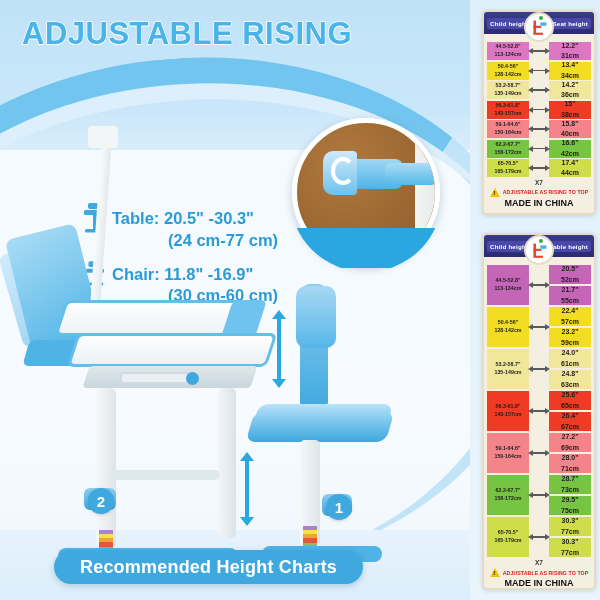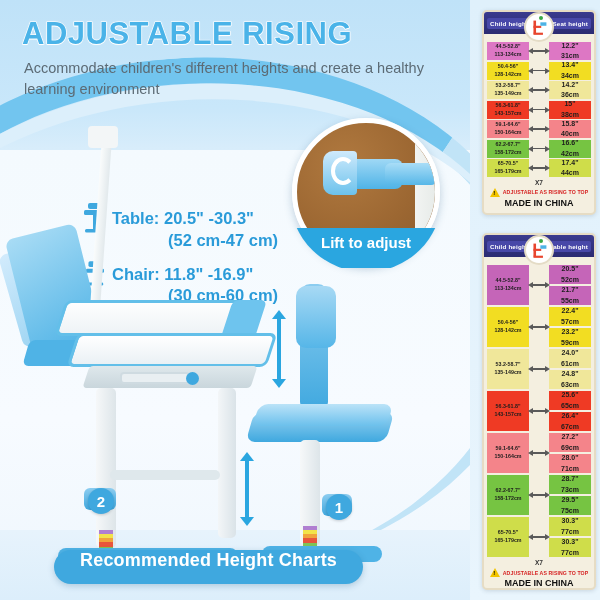--- a/index.html
+++ b/index.html
@@ -245,21 +245,21 @@
   }
   .v-arrow .head-up { top: 0; border-bottom: 9px solid #2aa6e0; }
   .v-arrow .head-dn { bottom: 0; border-top: 9px solid #2aa6e0; }
   #arrow-desk { left: 272px; top: 310px; height: 78px; }
   #arrow-chair { left: 240px; top: 452px; height: 74px; }
 
   
   .banner {
     position: absolute; left: 54px; bottom: 16px; height: 34px; padding: 0 26px;
     background: #3fa8df; border-radius: 18px;
-    display: flex; align-items: flex-start;
+    display: flex; align-items: center;
     box-shadow: 0 2px 6px rgba(30,90,130,.25);
   }
   .banner span { color: #fff; font-size: 18px; font-weight: bold; letter-spacing: .2px; }
 
   
   .chart-col {
     position: absolute; right: 0; top: 0; width: 130px; height: 600px;
     background: linear-gradient(180deg,#dff0fb,#e9f5fd);
   }
   .chart-card {
@@ -333,37 +333,36 @@
 
 <div id="page">
 
   <div class="main-panel">
     <div class="wash"></div>
     <div class="arc-band"></div>
     <div class="arc-band2"></div>
     <div class="floor"></div>
 
     <div class="headline">ADJUSTABLE RISING</div>
-    <div class="subline">Accommodate children's different heights and create a healthy learning environment</div>
 
     <div class="spec-block">
       <div class="spec-row table">
         <span class="spec-icon">
           <svg viewBox="0 0 34 44" width="34" height="44">
             <rect x="6" y="14" width="22" height="5" rx="1.5" fill="#3fa8df"></rect>
             <rect x="15" y="19" width="4" height="14" fill="#3fa8df"></rect>
             <rect x="7" y="33" width="20" height="3.5" rx="1.5" fill="#3fa8df"></rect>
             <rect x="10" y="7" width="14" height="6" rx="2" fill="#3fa8df"></rect>
             <path d="M21 7 L21 2 L26 2" stroke="#3fa8df" stroke-width="2" fill="none"></path>
             <circle cx="26" cy="2" r="2" fill="#3fa8df"></circle>
           </svg>
         </span>
         <span class="spec-text">
           <span>Table: 20.5" -30.3"</span>
-          <span class="l2">(52 cm-47 cm)</span>
+          <span class="l2">(24 cm-77 cm)</span>
         </span>
       </div>
       <div class="spec-row chair">
         <span class="spec-icon">
           <svg viewBox="0 0 34 44" width="34" height="36">
             <rect x="9" y="4" width="16" height="7" rx="2" fill="#3fa8df"></rect>
             <rect x="6" y="13" width="22" height="5" rx="1.5" fill="#3fa8df"></rect>
             <rect x="15" y="18" width="4" height="12" fill="#3fa8df"></rect>
             <rect x="7" y="30" width="20" height="3.5" rx="1.5" fill="#3fa8df"></rect>
           </svg>
@@ -377,21 +376,20 @@
 
     <div class="bubble">
       <div class="post"></div>
       <div class="knob-body"></div>
       <div class="knob-neck"></div>
       <div class="knob-cap"></div>
       <div class="knob-hook"></div>
     </div>
     <div class="bubble-label">
       <div class="band"></div>
-      <span>Lift to adjust</span>
     </div>
 
     <div class="book-plate2"></div>
     <div class="book-plate"></div>
     <div class="book-base"></div>
     <div class="stand-pole"></div>
     <div class="stand-clip"></div>
 
     <div class="desk-top"></div>
     <div class="desk-lip"></div>

